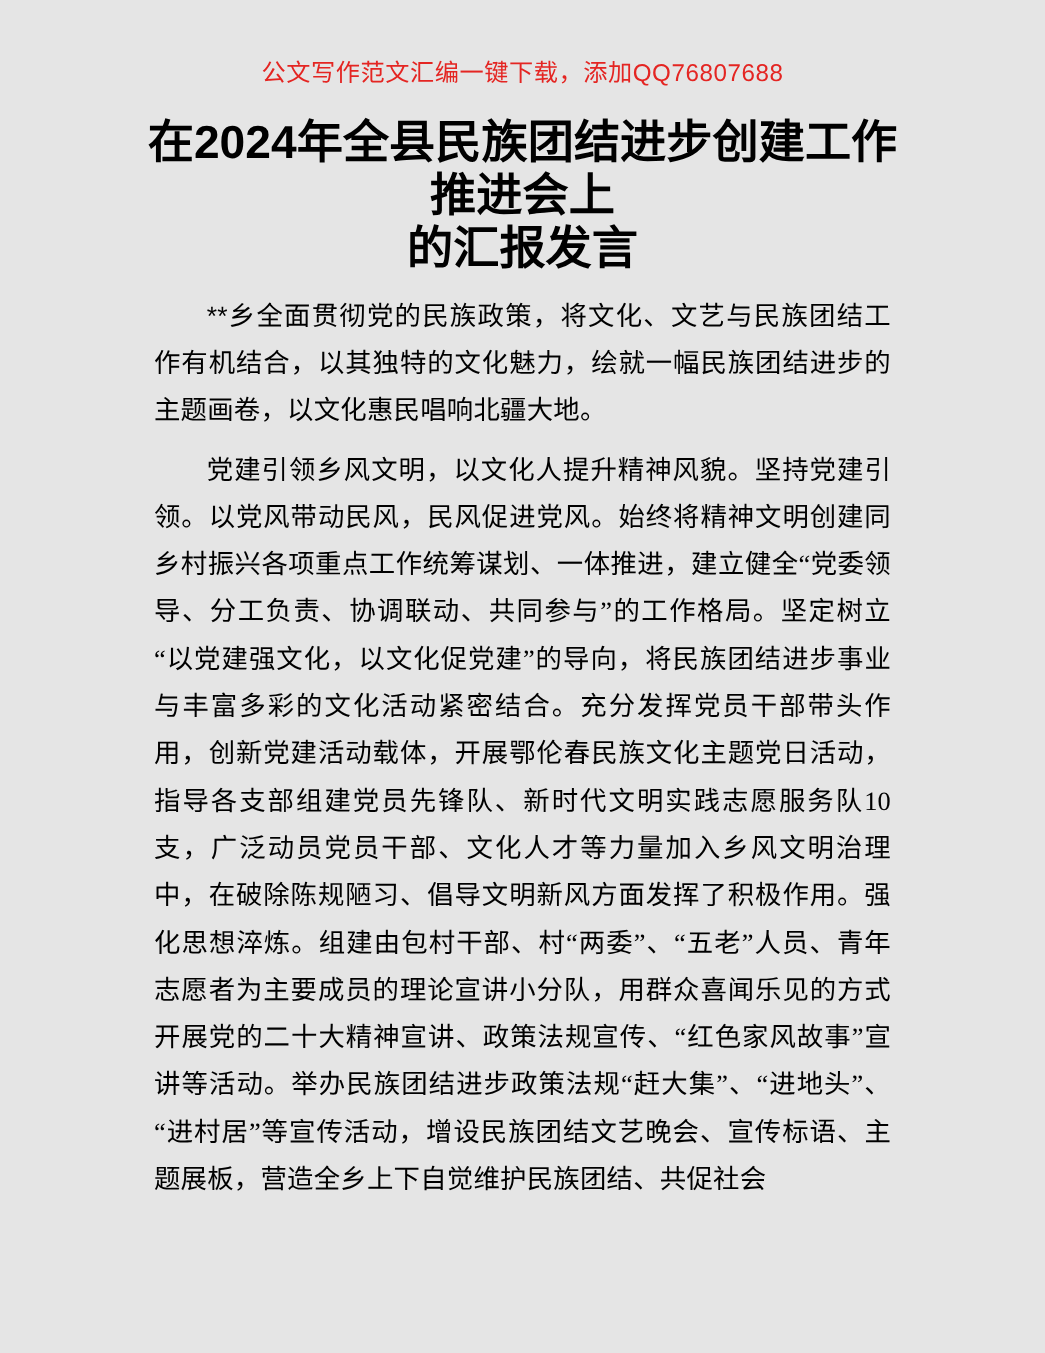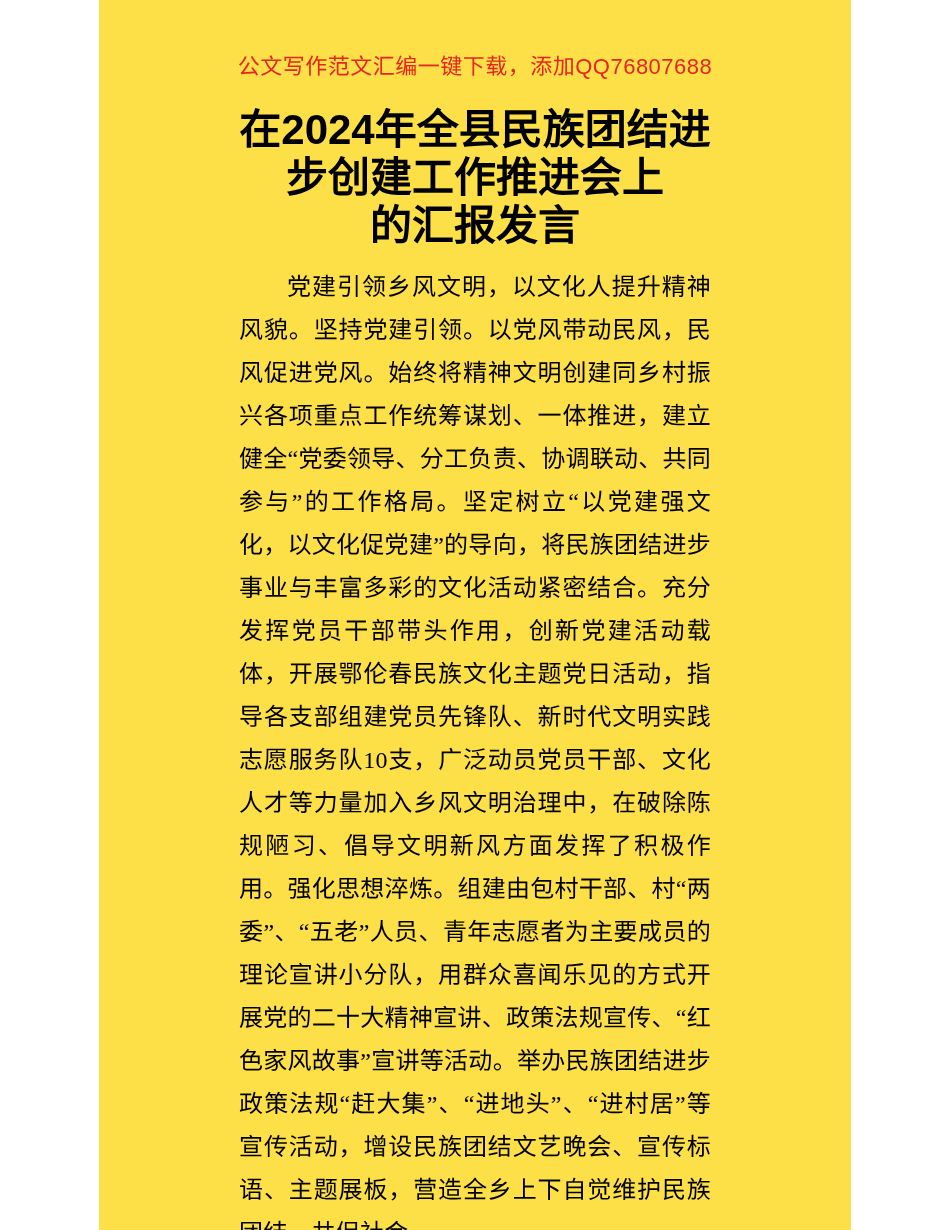--- a/index.html
+++ b/index.html
@@ -2,24 +2,24 @@
 <html lang="zh-CN"><head>
 <meta charset="utf-8">
 <style>
   html, body {
     margin: 0;
     padding: 0;
     background: #ffffff;
   }
   .page {
     position: relative;
-    width: 752px;
+    width: 950px;
     height: 1230px;
     margin: 0 auto;
-    background: #fde047;
+    background: #e5e5e5;
     overflow: hidden;
     font-family: "Liberation Sans", "DejaVu Sans", sans-serif;
     color: #000000;
   }
   .promo {
     padding-top: 52px;
     text-align: center;
     font-size: 22px;
     line-height: 30px;
     font-weight: 400;
@@ -57,16 +57,17 @@
 <div class="page">
 
   <div class="promo" style="color: rgb(228, 37, 34);">公文写作范文汇编一键下载，添加QQ76807688</div>
 
   <h1 class="title">
     <span class="title-line">在2024年全县民族团结进步创建工作推进会上</span>
     <span class="title-line">的汇报发言</span>
   </h1>
 
   <div class="content">
+    <p class="para-intro">**乡全面贯彻党的民族政策，将文化、文艺与民族团结工作有机结合，以其独特的文化魅力，绘就一幅民族团结进步的主题画卷，以文化惠民唱响北疆大地。</p>
     <p class="para-main">党建引领乡风文明，以文化人提升精神风貌。坚持党建引领。以党风带动民风，民风促进党风。始终将精神文明创建同乡村振兴各项重点工作统筹谋划、一体推进，建立健全“党委领导、分工负责、协调联动、共同参与”的工作格局。坚定树立“以党建强文化，以文化促党建”的导向，将民族团结进步事业与丰富多彩的文化活动紧密结合。充分发挥党员干部带头作用，创新党建活动载体，开展鄂伦春民族文化主题党日活动，指导各支部组建党员先锋队、新时代文明实践志愿服务队10支，广泛动员党员干部、文化人才等力量加入乡风文明治理中，在破除陈规陋习、倡导文明新风方面发挥了积极作用。强化思想淬炼。组建由包村干部、村“两委”、“五老”人员、青年志愿者为主要成员的理论宣讲小分队，用群众喜闻乐见的方式开展党的二十大精神宣讲、政策法规宣传、“红色家风故事”宣讲等活动。举办民族团结进步政策法规“赶大集”、“进地头”、“进村居”等宣传活动，增设民族团结文艺晚会、宣传标语、主题展板，营造全乡上下自觉维护民族团结、共促社会</p>
   </div>
 
 </div>
 
 </body></html>

